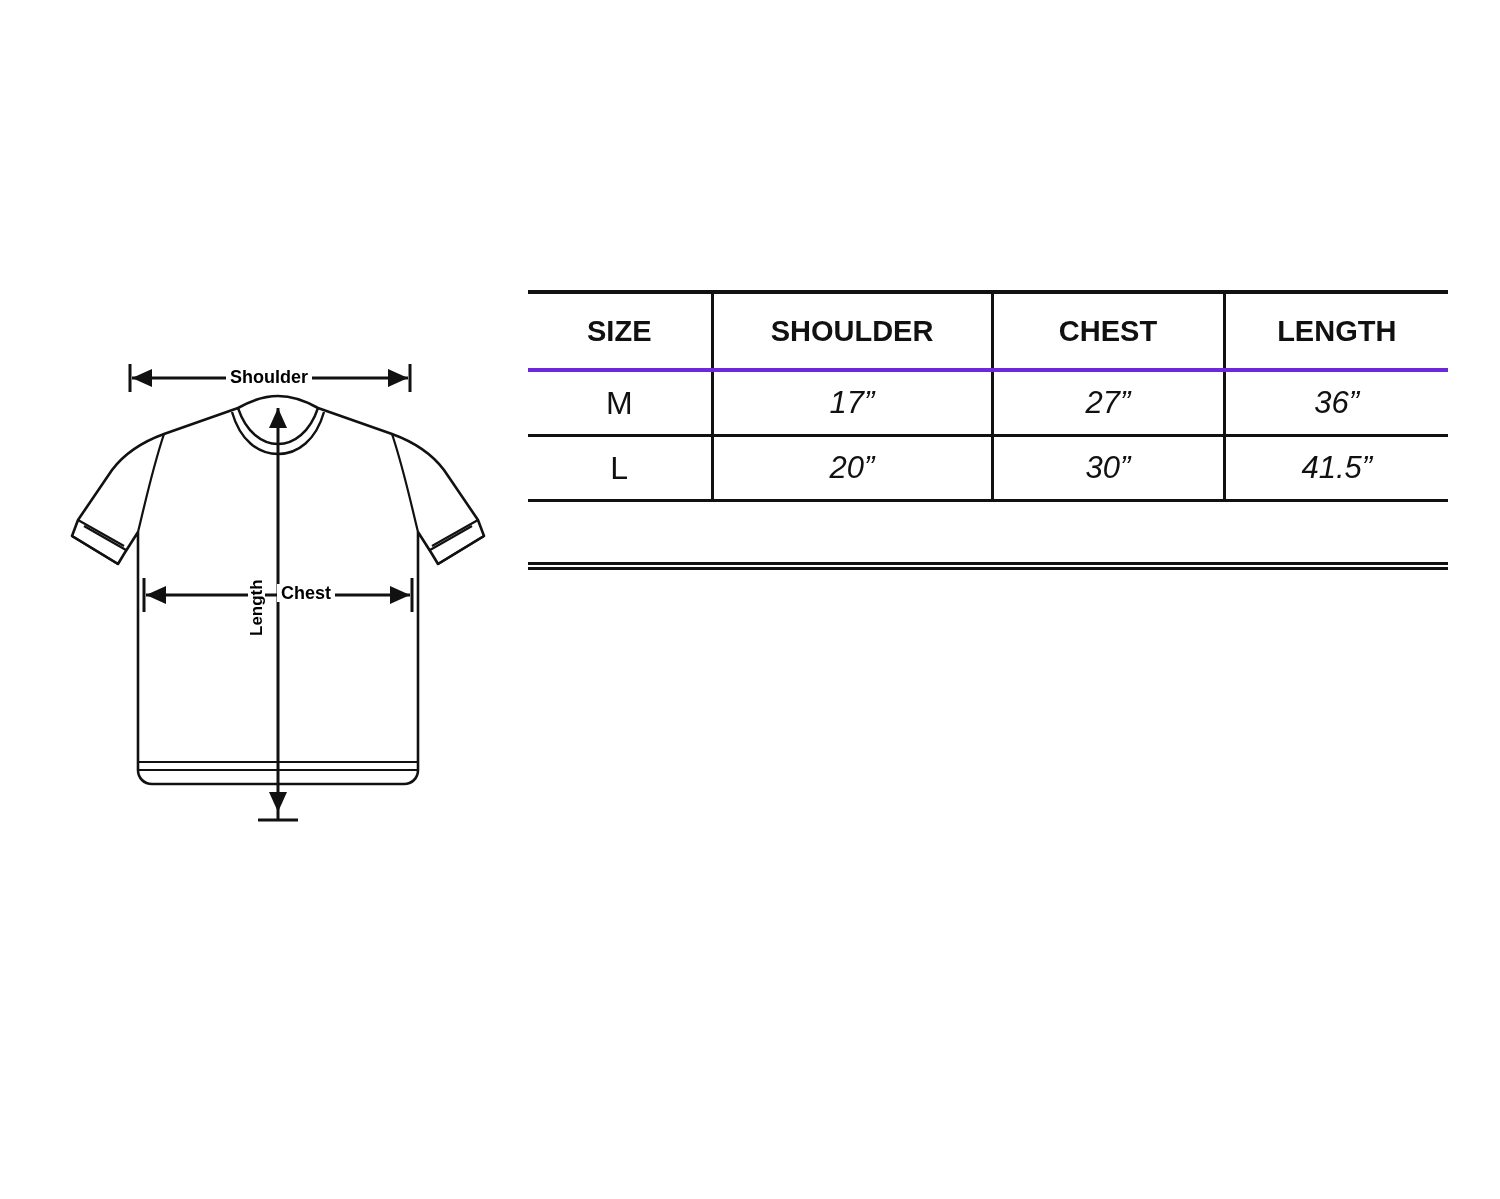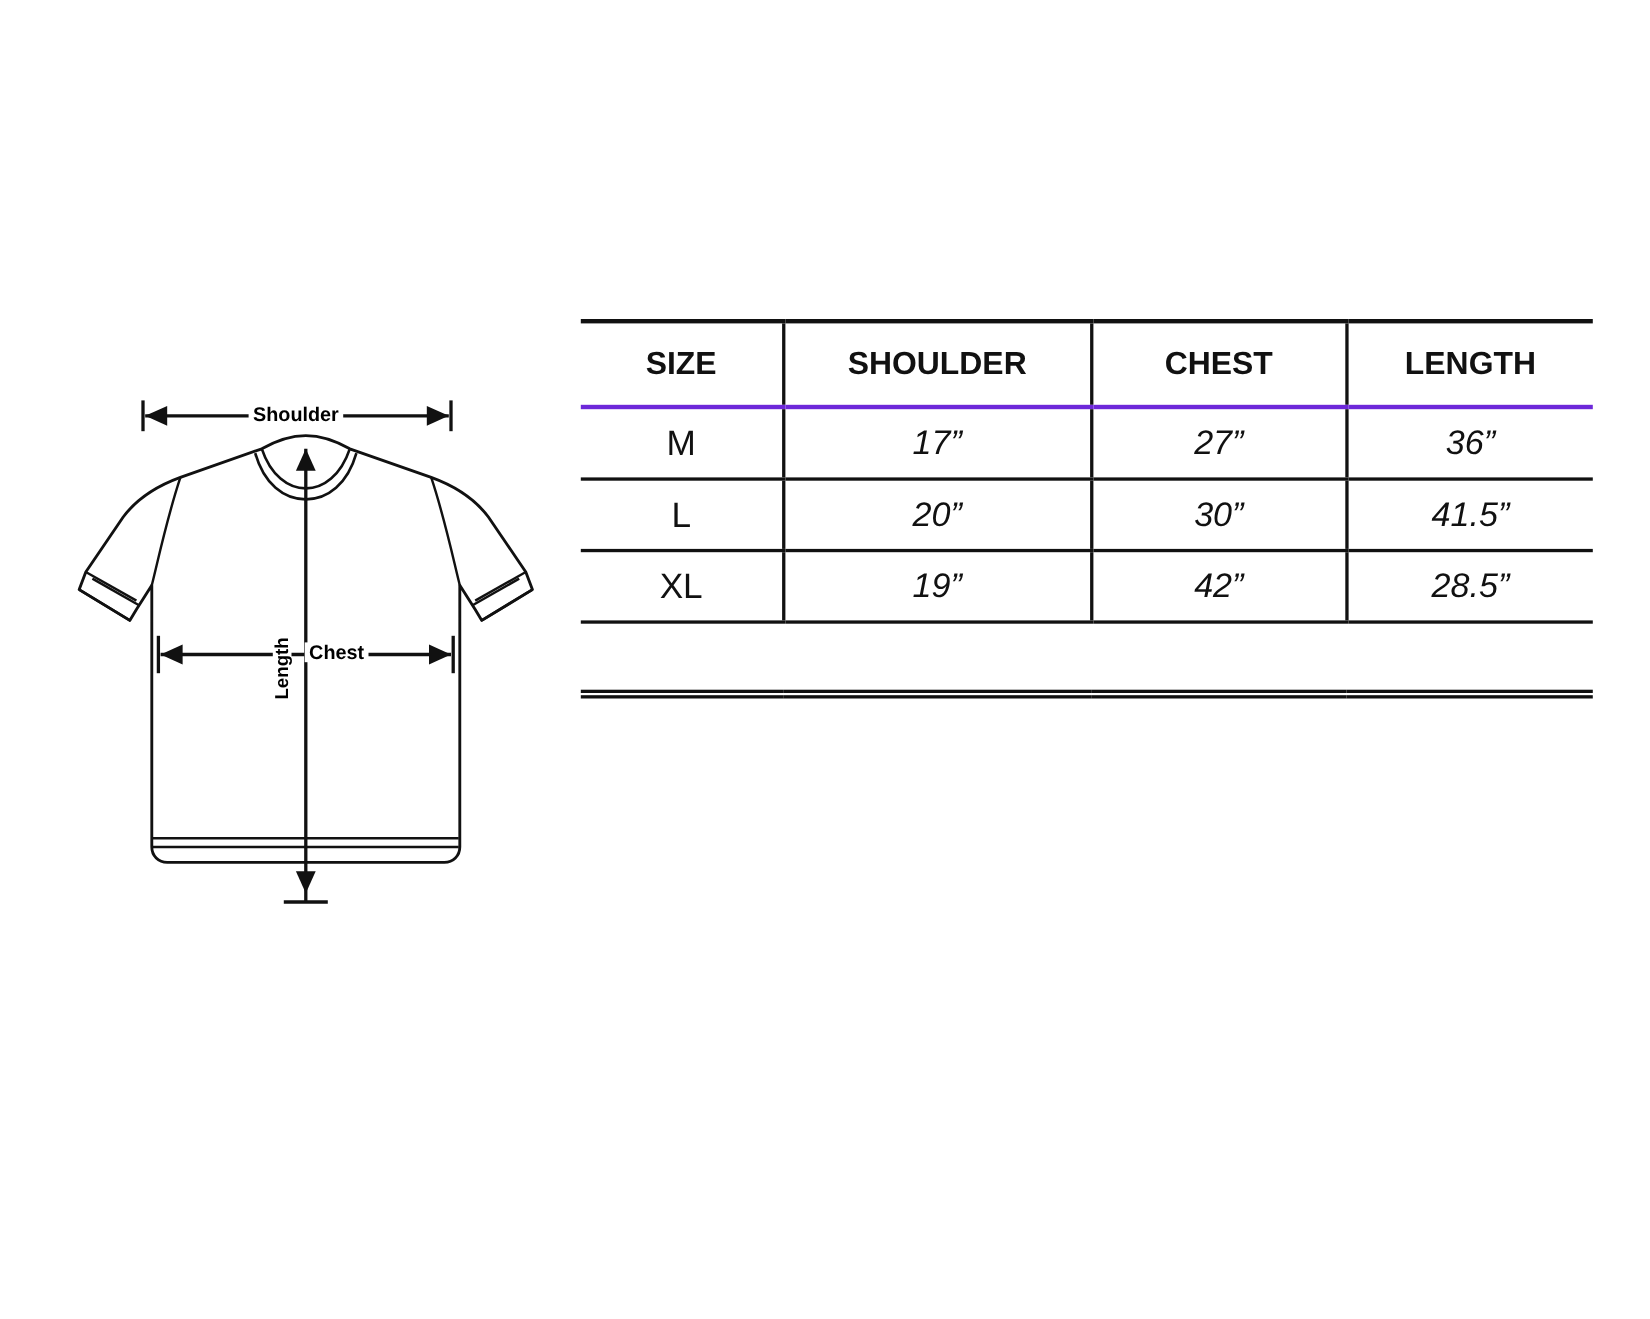--- a/index.html
+++ b/index.html
@@ -241,26 +241,20 @@
         <td class="val">17”</td>
         <td class="val">27”</td>
         <td class="val">36”</td>
       </tr>
       <tr>
         <td>L</td>
         <td class="val">20”</td>
         <td class="val">30”</td>
         <td class="val">41.5”</td>
       </tr>
-      <tr>
-        <td>XL</td>
-        <td class="val">19”</td>
-        <td class="val">42”</td>
-        <td class="val">28.5”</td>
-      </tr>
       <tr class="filler">
         <td colspan="4">&nbsp;</td>
       </tr>
       <tr class="filler2">
         <td colspan="4"></td>
       </tr>
     </tbody>
   </table>
 </div>
 

